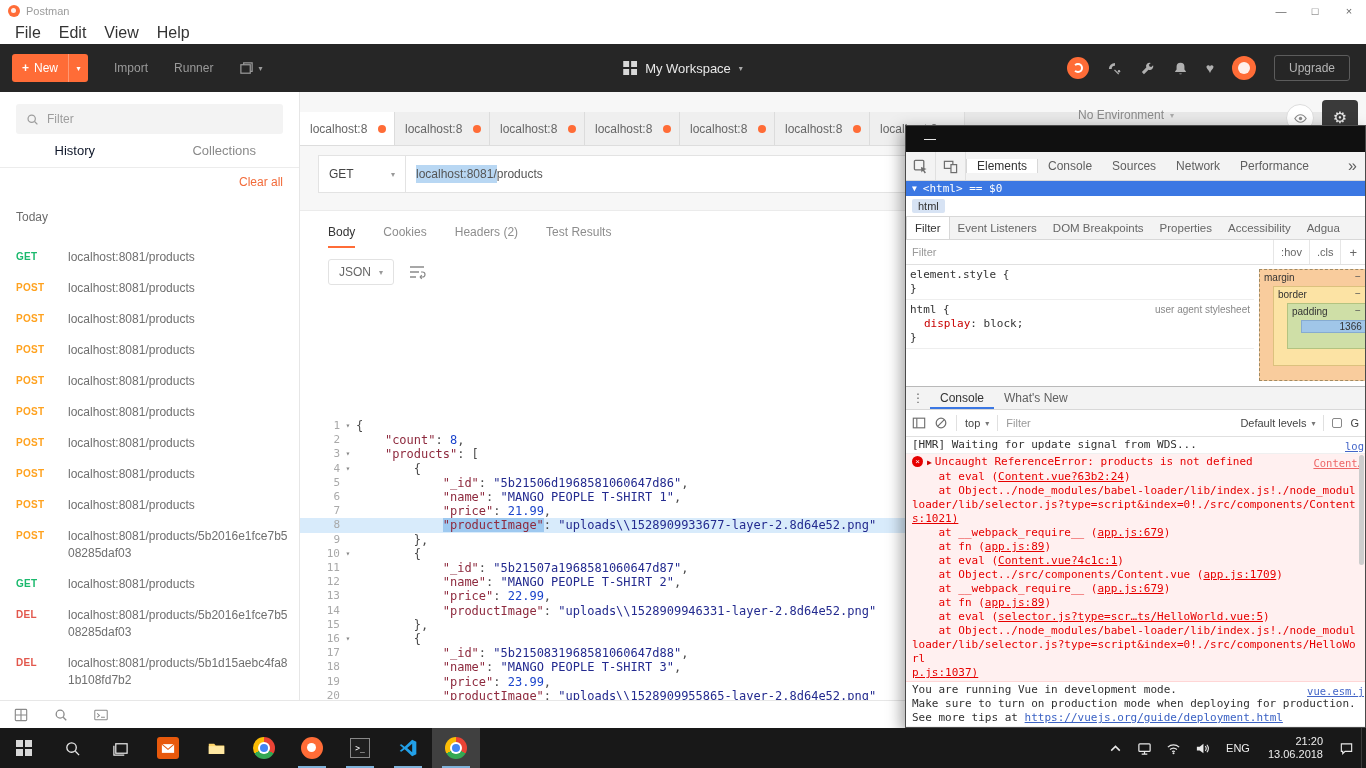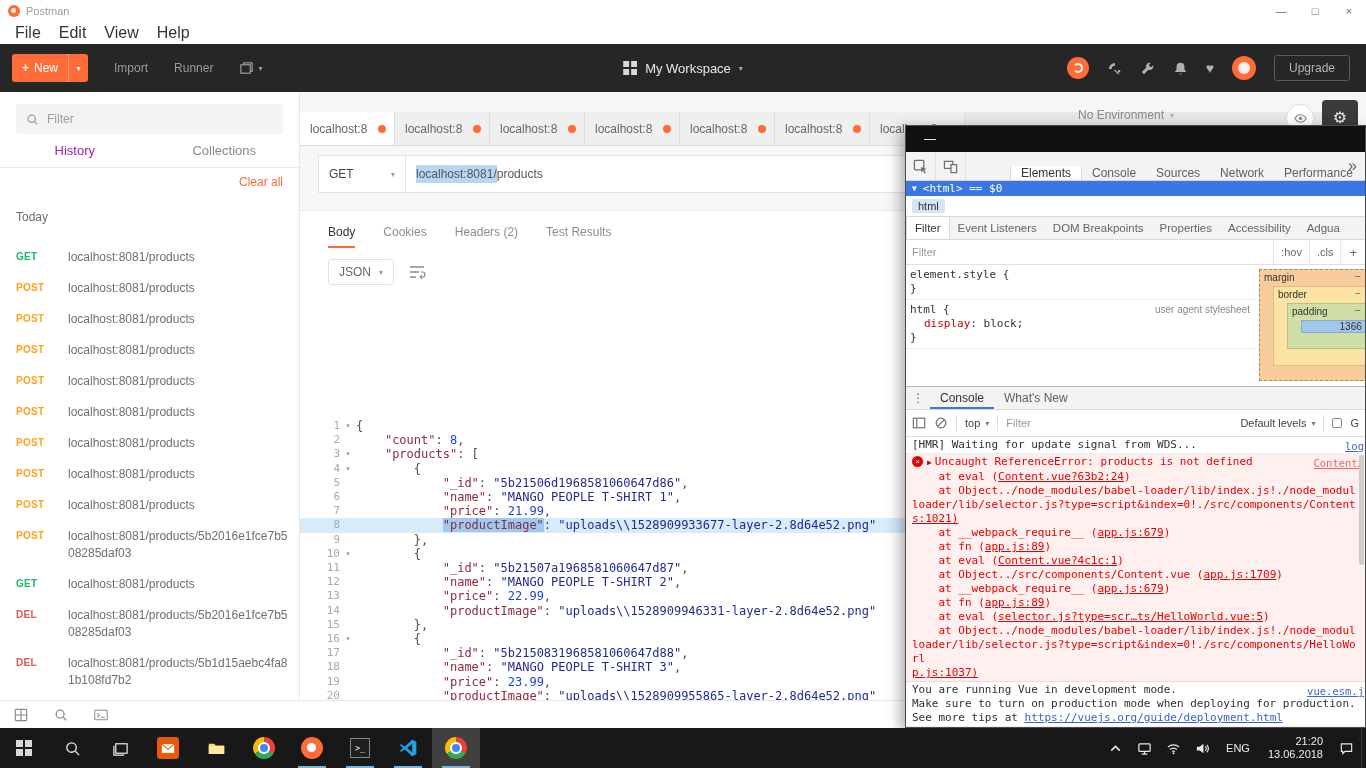--- a/index.html
+++ b/index.html
@@ -37,21 +37,21 @@
 .avatar::after{content:"";position:absolute;inset:6px;border-radius:50%;background:rgba(255,255,255,.9);}
 .upgrade{border:1px solid #5c5c5c;border-radius:3px;color:#b5b5b5;font-size:12px;padding:5px 14px;}
 
 .pm-body{flex:1;display:flex;min-height:0;}
 .sidebar{width:300px;flex:0 0 300px;border-right:1px solid #e6e6e6;background:#fff;position:relative;overflow:hidden;}
 .filterbox{margin:12px 16px 0;height:30px;background:#f3f3f3;border-radius:3px;display:flex;align-items:center;gap:8px;padding:0 10px;color:#9d9d9d;}
 .filterbox svg{width:13px;height:13px;flex:0 0 auto;}
 .filterbox .ph{font-size:12px;}
 .side-tabs{height:34px;display:flex;border-bottom:1px solid #ececec;}
 .side-tab{flex:1;display:flex;align-items:center;justify-content:center;font-size:13px;color:#8a8a8a;}
-.side-tab.active{color:#a21caf;}
+.side-tab.active{color:#0f172a;}
 .clear-row{height:28px;display:flex;align-items:center;justify-content:flex-end;padding-right:16px;}
 .clear-all{color:#f26b3a;font-size:12px;}
 .today{height:34px;display:flex;align-items:flex-end;padding:0 0 6px 16px;color:#6b6b6b;font-size:12px;}
 .history{position:absolute;top:142px;bottom:0;left:0;right:0;overflow:hidden;padding-top:8px;}
 .req{position:relative;padding:7px 10px 7px 68px;}
 .req .method{position:absolute;left:16px;top:9px;font-size:10px;font-weight:bold;letter-spacing:.3px;}
 .method.GET{color:#1bb96d;}
 .method.POST{color:#ffa21f;}
 .method.DEL{color:#e2574c;}
 .requrl{font-size:12px;color:#6f6f6f;line-height:17px;word-break:break-all;display:block;}
@@ -98,21 +98,21 @@
 .pm-footer{height:28px;border-top:1px solid #e7e7e7;display:flex;align-items:center;gap:26px;padding-left:14px;background:#fff;flex:0 0 auto;color:#8a8a8a;}
 .pm-footer svg{width:14px;height:14px;}
 
 
 .devtools{position:absolute;left:905px;top:125px;width:461px;height:603px;background:#fff;border:1px solid #4a4a4a;box-shadow:-4px 4px 14px rgba(0,0,0,.35);display:flex;flex-direction:column;overflow:hidden;z-index:10;}
 .dt-title{height:26px;background:#101010;color:#fff;display:flex;align-items:center;padding:0 6px 0 10px;font-size:12px;flex:0 0 auto;}
 .dt-title .t{flex:1;}
 .dt-min{padding:0 8px;font-size:12px;}
 .dt-tabs{height:29px;background:#f3f3f3;border-bottom:1px solid #d8d8d8;display:flex;align-items:stretch;flex:0 0 auto;}
 .dt-icobtn{width:30px;display:flex;align-items:center;justify-content:center;color:#6e6e6e;border-right:1px solid #e0e0e0;}
-.dtab-row{display:flex;align-items:flex-end;flex:1;min-width:0;margin-left:44px;}
+.dtab-row{display:flex;align-items:center;flex:1;min-width:0;}
 .dtab{padding:0 10px;display:flex;align-items:center;font-size:12px;color:#5f5f5f;white-space:nowrap;}
 .dtab.active{background:#fff;border-left:1px solid #d8d8d8;border-right:1px solid #d8d8d8;color:#333;}
 .dt-more{display:flex;align-items:center;padding:0 8px;color:#5f5f5f;}
 .nodebar{height:15px;background:#3b77e3;color:#fff;font-family:"DejaVu Sans Mono",monospace;font-size:11px;display:flex;align-items:center;padding-left:6px;gap:6px;flex:0 0 auto;white-space:nowrap;overflow:hidden;}
 .nbcaret{font-size:8px;}
 .crumbs{height:21px;background:#fff;border-bottom:1px solid #d8d8d8;display:flex;align-items:center;padding-left:6px;flex:0 0 auto;}
 .crumb{font-size:11px;color:#333;background:#d7e3f4;border-radius:2px;padding:1px 6px;}
 .sbtabs{height:23px;background:#f3f3f3;border-bottom:1px solid #d8d8d8;display:flex;flex:0 0 auto;overflow:hidden;}
 .sbtab{padding:0 8px;font-size:11.5px;color:#666;display:flex;align-items:center;white-space:nowrap;}
 .sbtab.active{background:#fff;border-left:1px solid #d8d8d8;border-right:1px solid #d8d8d8;color:#333;}

